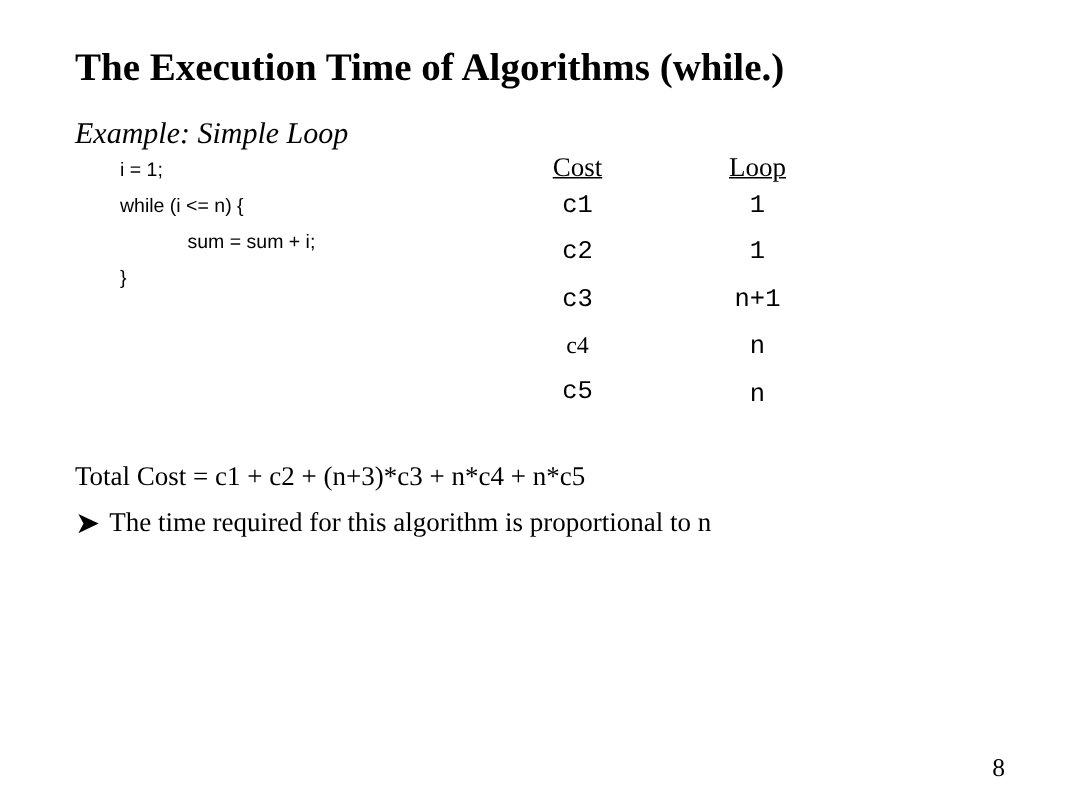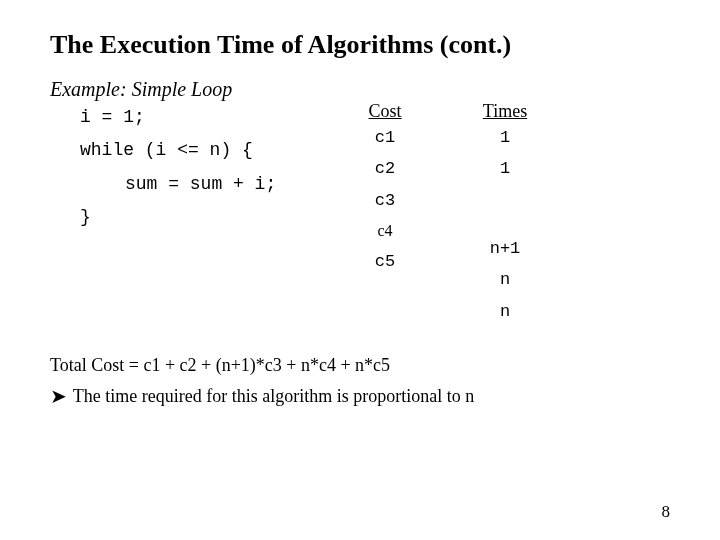--- a/index.html
+++ b/index.html
@@ -66,55 +66,55 @@
       display: flex;
       flex-direction: column;
       align-items: center;
       min-width: 70px;
     }
   </style>
 </head>
 <body>
 
 <div class="page">
-  <div class="title">The Execution Time of Algorithms (cont.)</div>
+  <div class="title">The Execution Time of Algorithms (while.)</div>
   <div class="subtitle">Example: Simple Loop</div>
 
   <div class="table-area">
 
     <div class="code-block">
-      <div style="line-height:1.85; font-family:Liberation Mono, monospace; font-size:18px;">
+      <div style="line-height:1.85; font-family:Liberation Sans, sans-serif; font-size:13px;">
         <div style="padding-left:30px;">i = 1;</div>
         <div style="padding-left:30px;">while (i &lt;= n) {</div>
         <div style="padding-left:75px;">sum = sum + i;</div>
         <div style="padding-left:30px;">}</div>
       </div>
     </div>
 
     <div class="cost-col" style="margin-left: 20px;">
       <span class="col-header">Cost</span>
       <span style="line-height:1.85; font-family:'Courier New',Courier,monospace; font-size:17px;">c1</span>
       <span style="line-height:1.85; font-family:'Courier New',Courier,monospace; font-size:17px;">c2</span>
       <span style="line-height:1.85; font-family:'Courier New',Courier,monospace; font-size:17px;">c3</span>
       <span style="line-height:1.85; font-family:Liberation Serif, serif; font-size:16px;">c4</span>
       <span style="line-height:1.85; font-family:'Courier New',Courier,monospace; font-size:17px;">c5</span>
     </div>
 
     <div class="times-col" style="margin-left: 50px;">
-      <span class="col-header">Times</span>
+      <span class="col-header">Loop</span>
       <span style="line-height:1.85; font-family:'Courier New',Courier,monospace; font-size:17px;">1</span>
       <span style="line-height:1.85; font-family:'Courier New',Courier,monospace; font-size:17px;">1</span>
-      <span style="line-height:1.85; font-family:'Courier New',Courier,monospace; font-size:17px;margin-top:48px;">n+1</span>
+      <span style="line-height:1.85; font-family:'Courier New',Courier,monospace; font-size:17px;">n+1</span>
       <span style="line-height:1.85; font-family:'Courier New',Courier,monospace; font-size:17px;">n</span>
       <span style="line-height:1.85; font-family:'Courier New',Courier,monospace; font-size:17px;">n</span>
     </div>
   </div>
 
   <div class="total-section">
-    <div class="total-line">Total Cost =  c1 + c2 + (n+1)*c3 + n*c4 + n*c5</div>
+    <div class="total-line">Total Cost =  c1 + c2 + (n+3)*c3 + n*c4 + n*c5</div>
     <div class="arrow-line">
       <span class="arrow">➤</span>
       <span>The time required for this algorithm is proportional to n</span>
     </div>
   </div>
 </div>
 
 <div class="page-number">8</div>
 
 </body></html>

